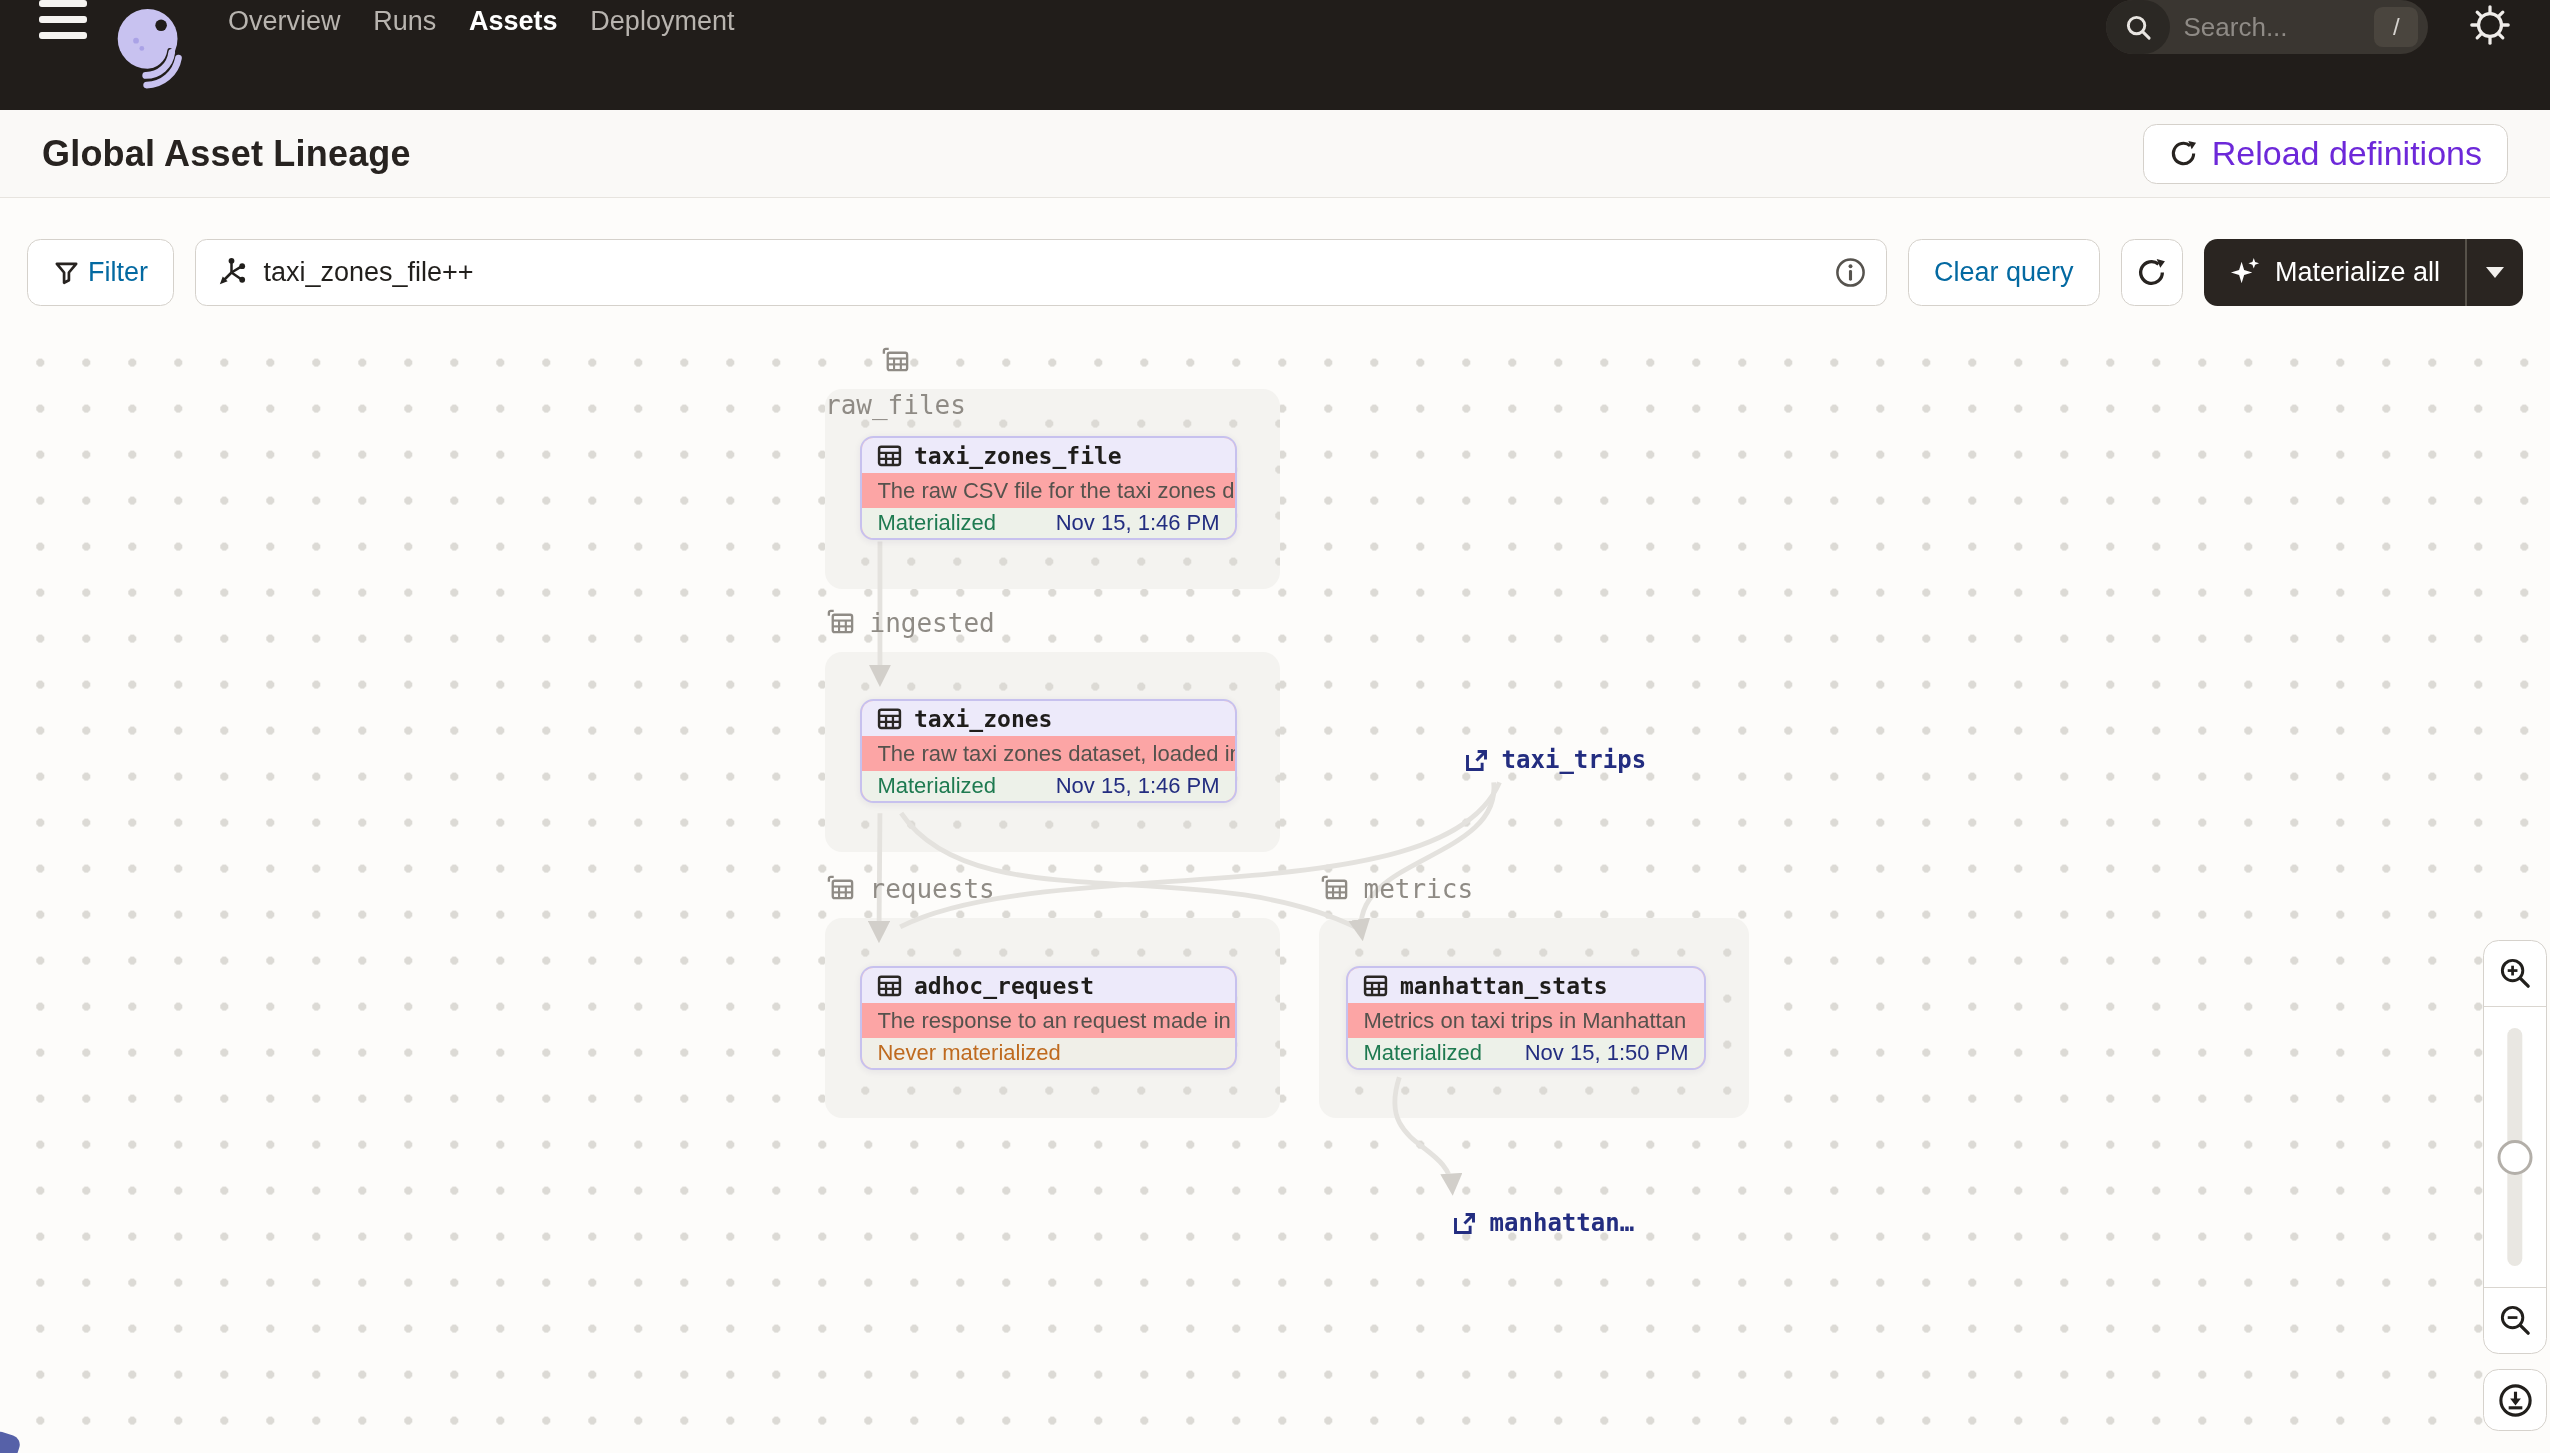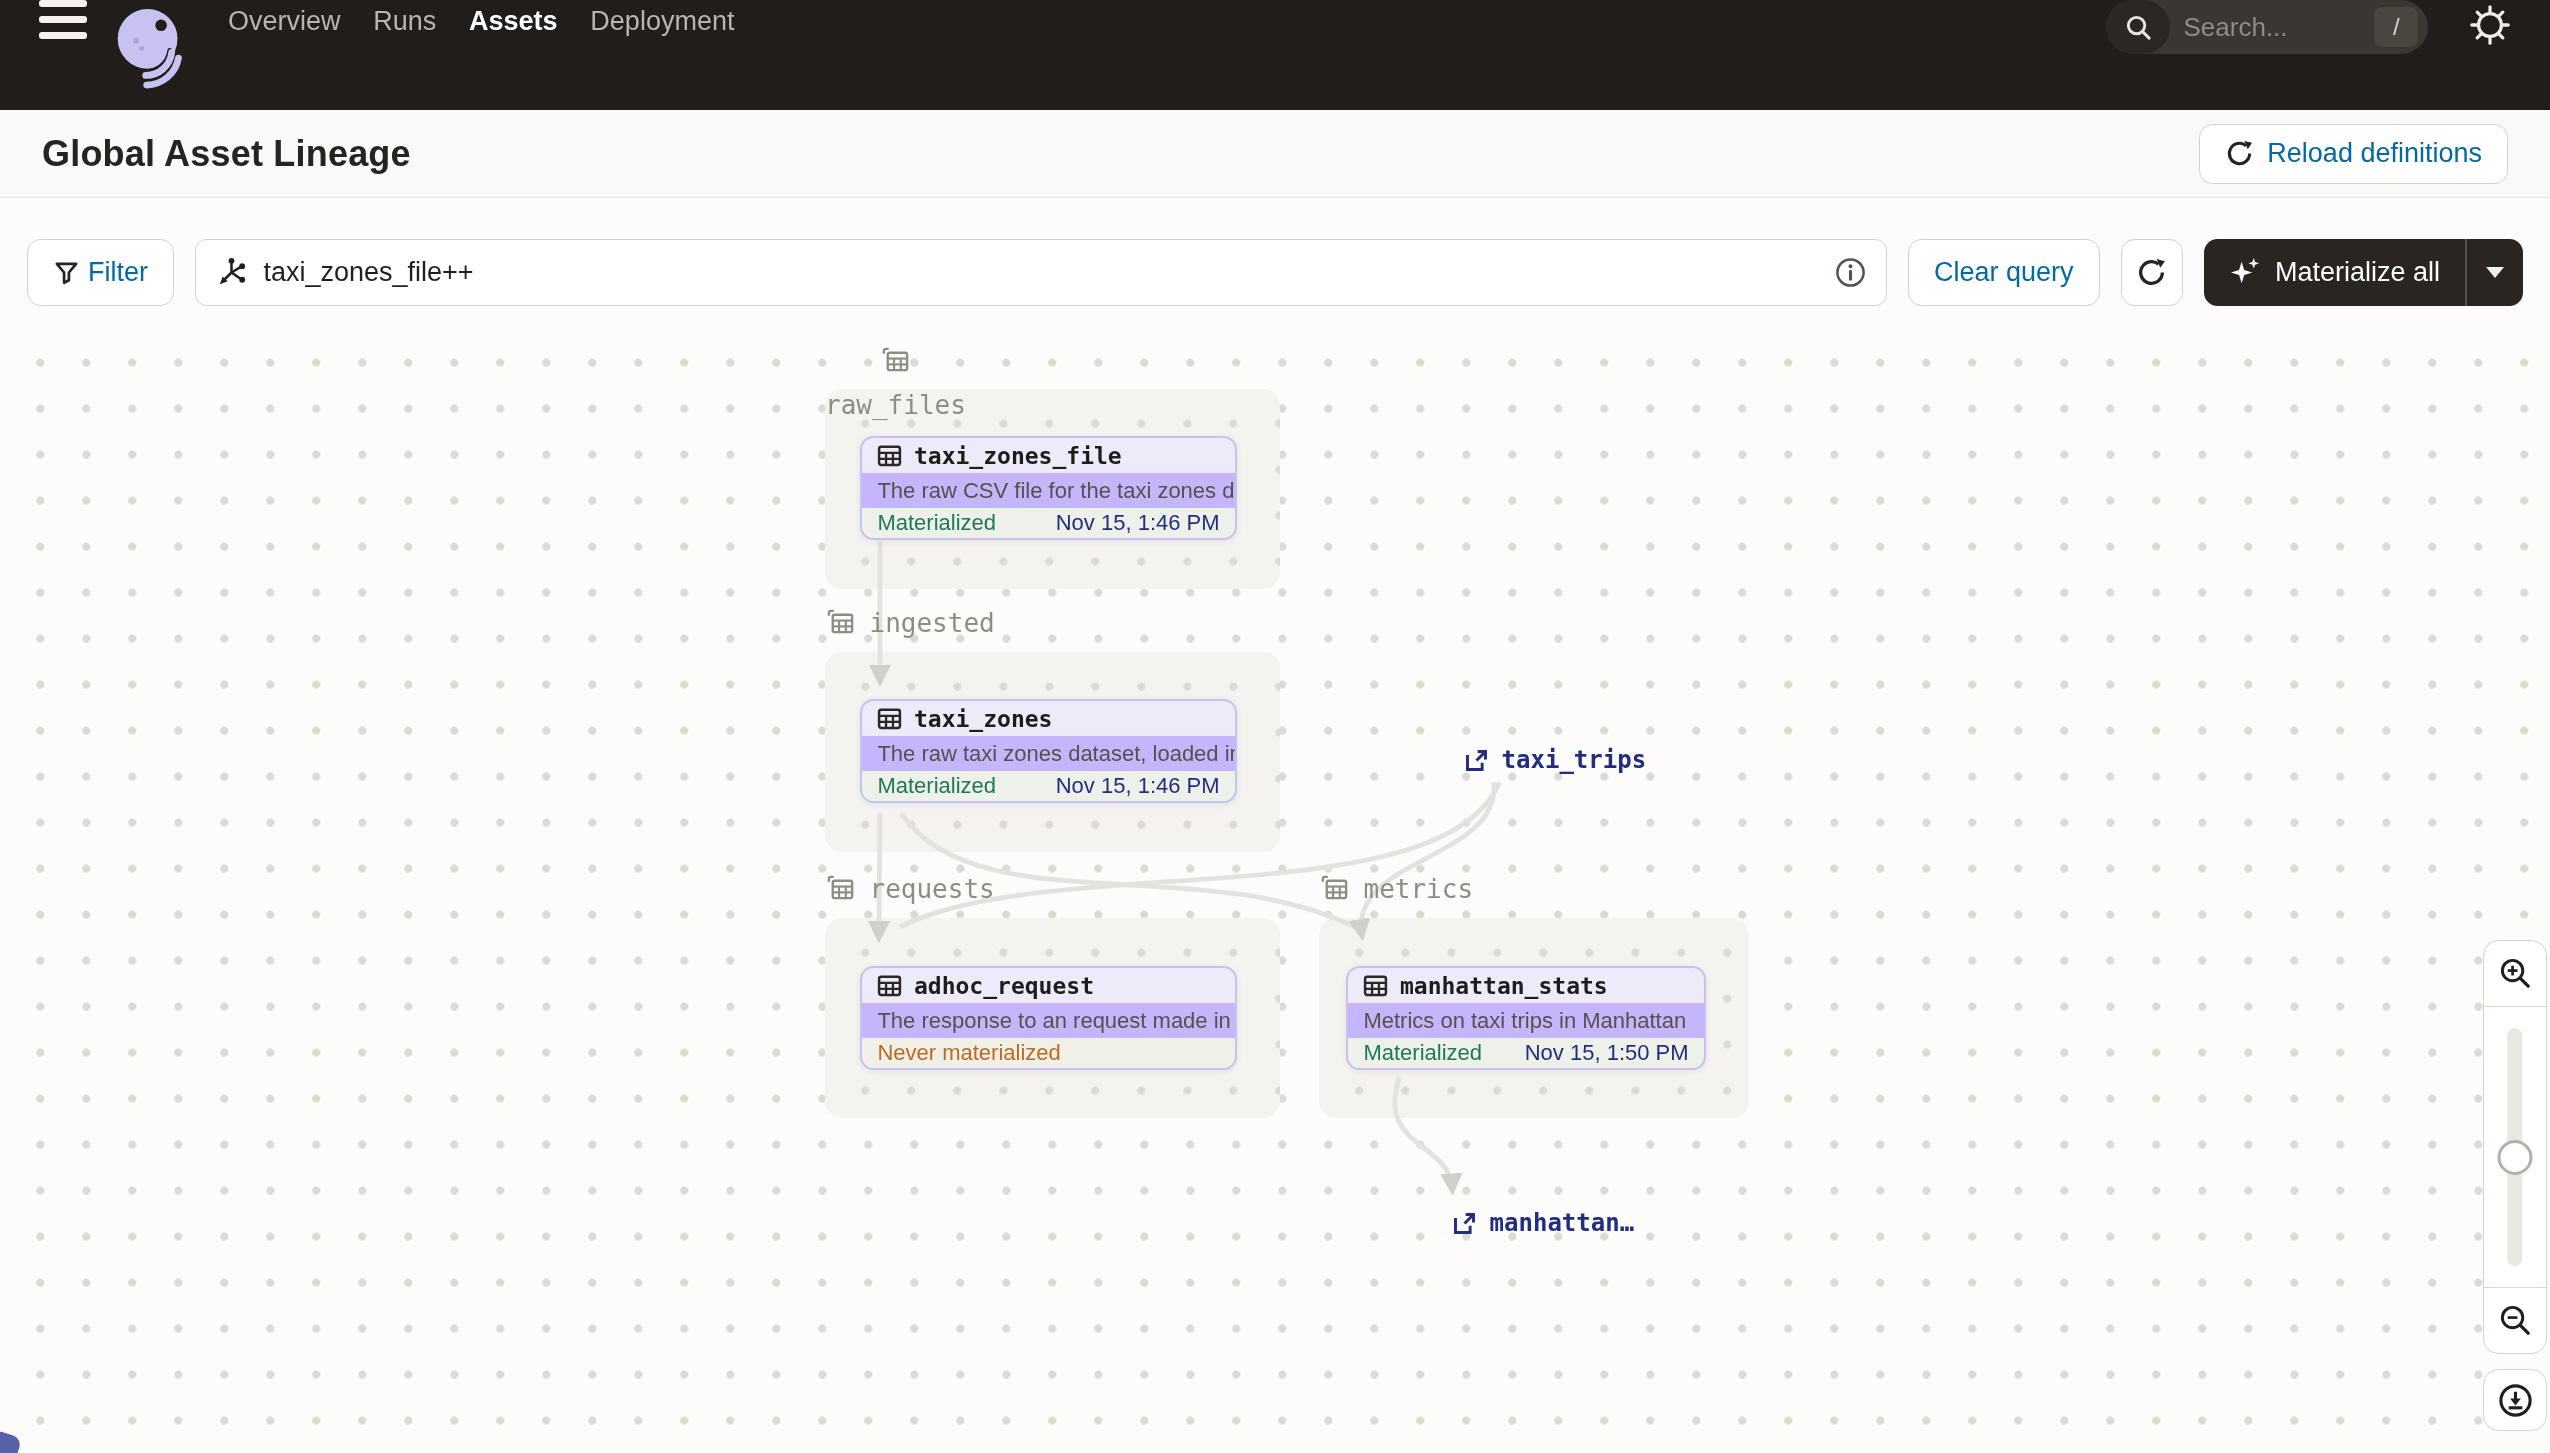--- a/index.html
+++ b/index.html
@@ -25,21 +25,21 @@
   .search-pill input::placeholder { color:#8f8b86; }
   .slash-badge { width:44px; height:40px; margin-right:9.6px; background:#4a453e; border-radius:8.7px;
                  color:#d6d3cf; font-size:24px; display:flex; align-items:center; justify-content:center; }
   .gear-btn { margin-left:37px; width:50px; height:50px; display:flex; align-items:center; justify-content:center; cursor:pointer; }
 
   
   .header-band { position:absolute; left:0; top:110px; width:2550px; height:88px; background:#faf9f7;
                  border-bottom:1.9px solid #e7e4df; display:flex; align-items:center; padding:0 42px; }
   .page-title { font-size:36px; font-weight:bold; color:#272320; letter-spacing:0.2px; }
   .reload-btn { margin-left:auto; height:60px; background:#ffffff; border:1.9px solid #d5d1cb; border-radius:13.5px;
-                display:flex; align-items:center; gap:13.5px; padding:0 25px; font-size:27px; color:#0369a1; cursor:pointer; }
+                display:flex; align-items:center; gap:13.5px; padding:0 25px; font-size:34px; color:#6d28d9; cursor:pointer; }
 
   
   .toolbar { position:absolute; left:27px; top:239px; width:2496px; height:67px; display:flex; align-items:stretch; gap:21px; z-index:6; }
   .btn { background:#fff; border:1.9px solid #d5d1cb; border-radius:13.5px; display:flex; align-items:center;
          gap:8px; padding:0 25px; font-size:27px; color:#0369a1; cursor:pointer; white-space:nowrap; }
   .query-wrap { flex:1; background:#fff; border:1.9px solid #d5d1cb; border-radius:11.6px; display:flex; align-items:center; padding:0 19px; gap:15.4px; }
   .query-wrap input { flex:1; border:none; outline:none; font-size:27px; color:#211f1c; font-family:"Liberation Sans", sans-serif; background:transparent; }
   .icon-btn { width:62px; justify-content:center; padding:0; }
   .mat-btn { display:flex; align-items:stretch; background:#2a2521; border-radius:13.5px; overflow:hidden; cursor:pointer; }
   .mat-main { display:flex; align-items:center; gap:13.5px; padding:0 25px; color:#fff; font-size:27px; }
@@ -47,21 +47,21 @@
   .mat-caret { width:56px; display:flex; align-items:center; justify-content:center; }
   .caret-down { width:0; height:0; border-left:9.6px solid transparent; border-right:9.6px solid transparent; border-top:11.6px solid #f2f0ed; }
 
   
   .dots { background-image:radial-gradient(circle, #dcdad5 3.9px, rgba(0,0,0,0) 4.3px); background-size:46px 46px; background-position:17.3px 11.6px; }
   .canvas { position:absolute; left:0; top:328px; width:2550px; height:1126px; background-color:#fdfcfa; }
   .group-box { position:absolute; background-color:#f4f3f0; border-radius:17.3px; z-index:1; }
   .group-label { position:absolute; display:flex; align-items:center; gap:13.5px; z-index:2; color:#8f8b85; font-size:26px; }
   .edges { position:absolute; left:0; top:0; width:2550px; height:1453px; z-index:2; pointer-events:none; }
 
-  .node { position:absolute; width:377px; height:104px; background:#c4b5fd; border:2.9px solid #c7c1ee; border-radius:13.5px;
+  .node { position:absolute; width:377px; height:104px; background:#fca5a5; border:2.9px solid #c7c1ee; border-radius:13.5px;
           overflow:hidden; z-index:3; box-shadow:0 1.9px 7.7px rgba(40,35,80,0.07); cursor:pointer; display:flex; flex-direction:column; }
   .node-header { height:35px; background:#edeafa; display:flex; align-items:center; gap:11.6px; padding:0 15.4px; flex:0 0 35px; }
   .node-title { font-size:23px; font-weight:bold; color:#1f1d1b; }
   .node-desc { height:35px; display:flex; align-items:center; padding:0 15.4px; font-size:22px; color:#55524d;
                white-space:nowrap; overflow:hidden; flex:0 0 35px; }
   .node-footer { flex:1; display:flex; align-items:center; justify-content:space-between; padding:0 15.4px; font-size:22px; }
   .node-footer.ok { background:#edf1e9; }
   .node-footer.never { background:#f0efe8; }
   .status-ok { color:#1e7a50; }
   .status-never { color:#bf6a1f; }

